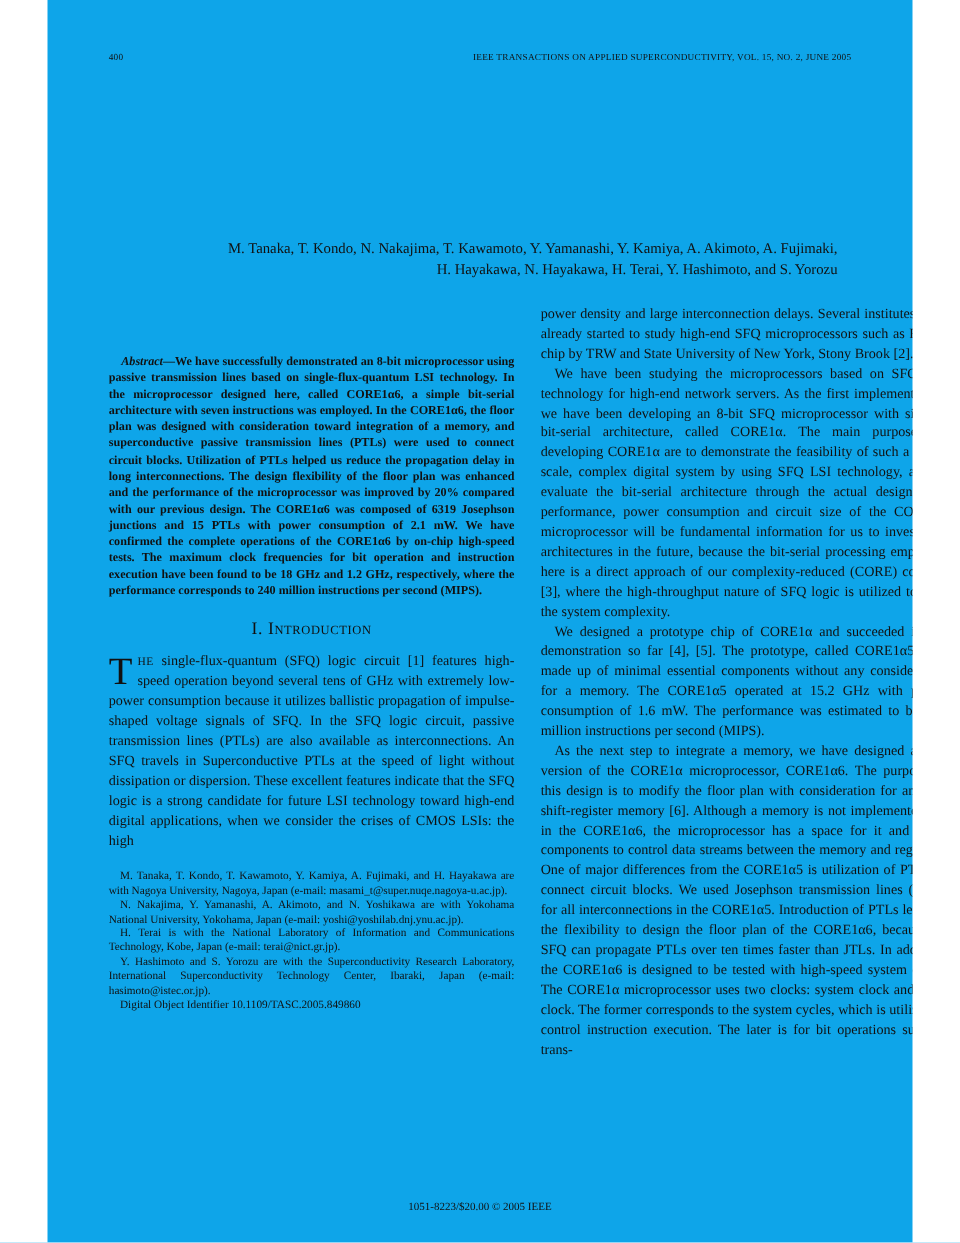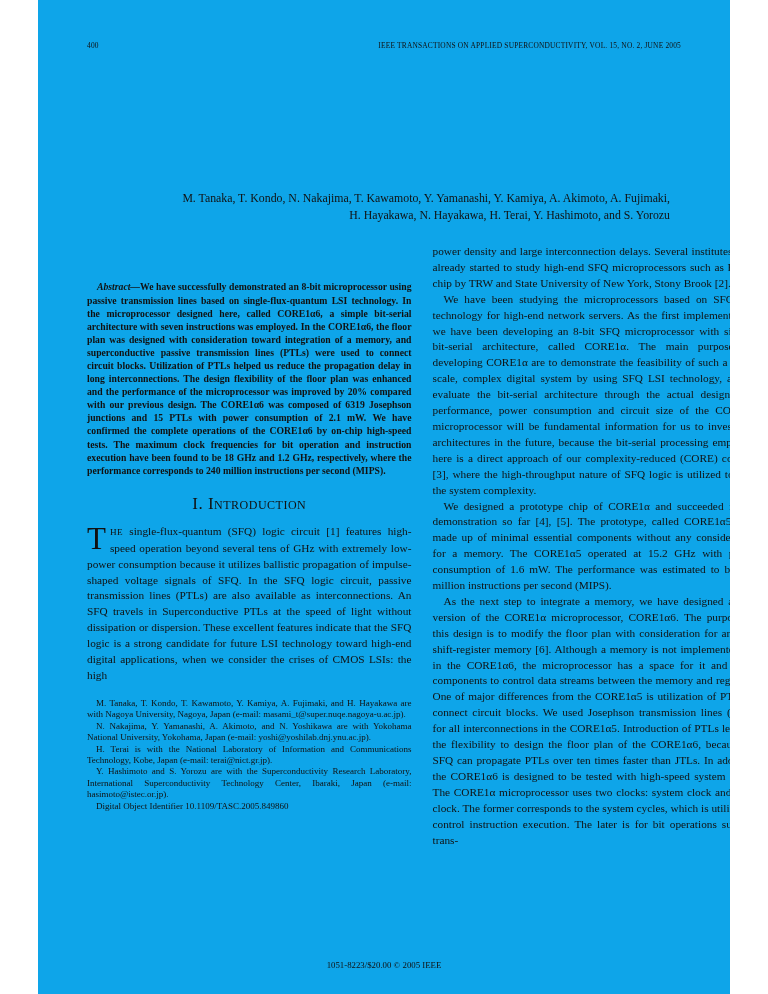--- a/index.html
+++ b/index.html
@@ -55,21 +55,21 @@
     font-size: 9.7px;
     line-height: 13.1px;
     text-align: justify;
     margin: 0;
     text-indent: 10px;
   }
   .index-par { margin-top: 13px; }
   .label-ital { font-style: italic; }
   .section-heading {
     text-align: center;
-    font-size: 17px;
+    font-size: 14px;
     font-variant: small-caps;
     letter-spacing: 0.5px;
     margin: 17px 0 10px 0;
   }
   .body-par {
     font-size: 11.3px;
     line-height: 15.9px;
     text-align: justify;
     margin: 0;
     text-indent: 11px;

